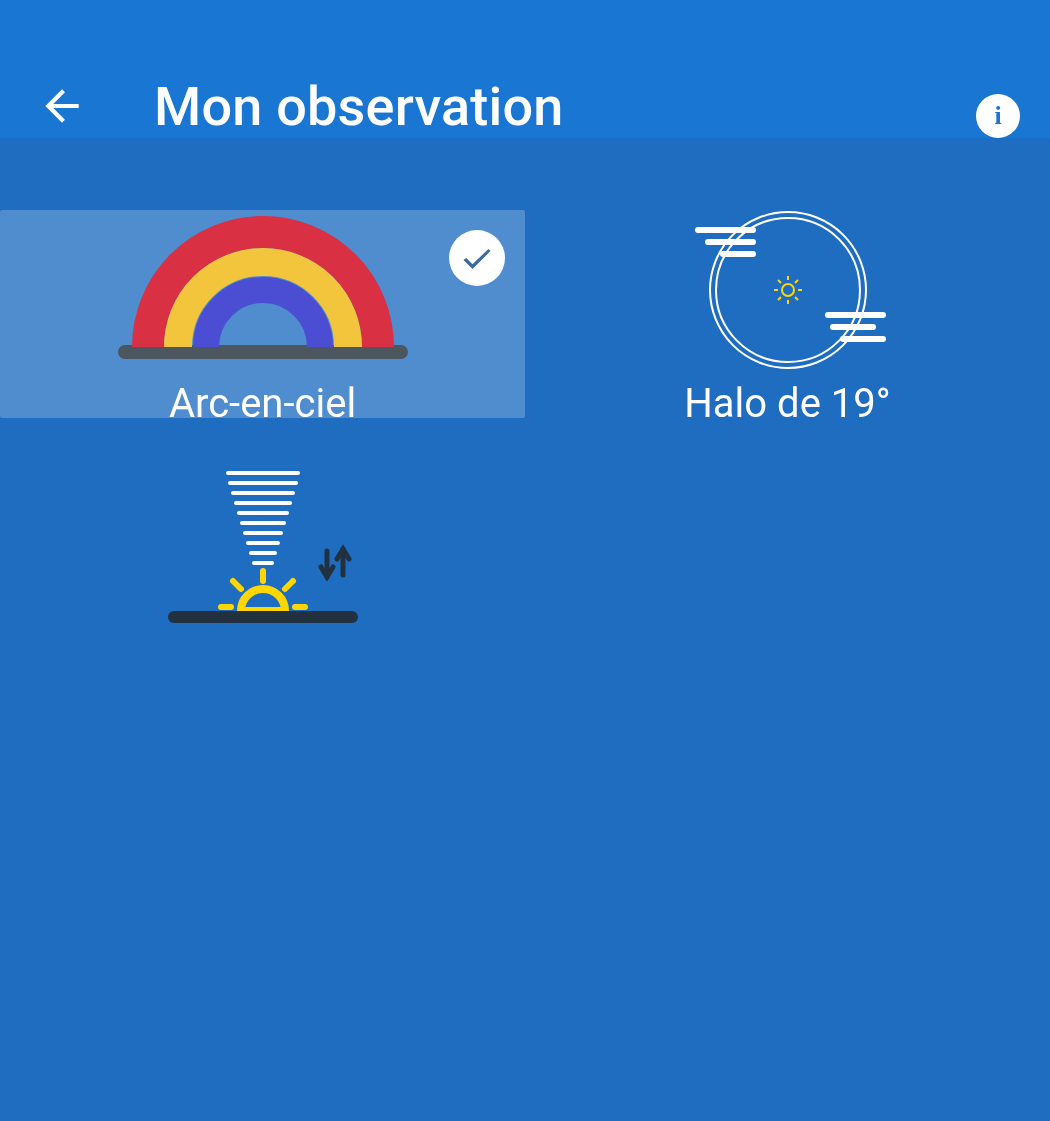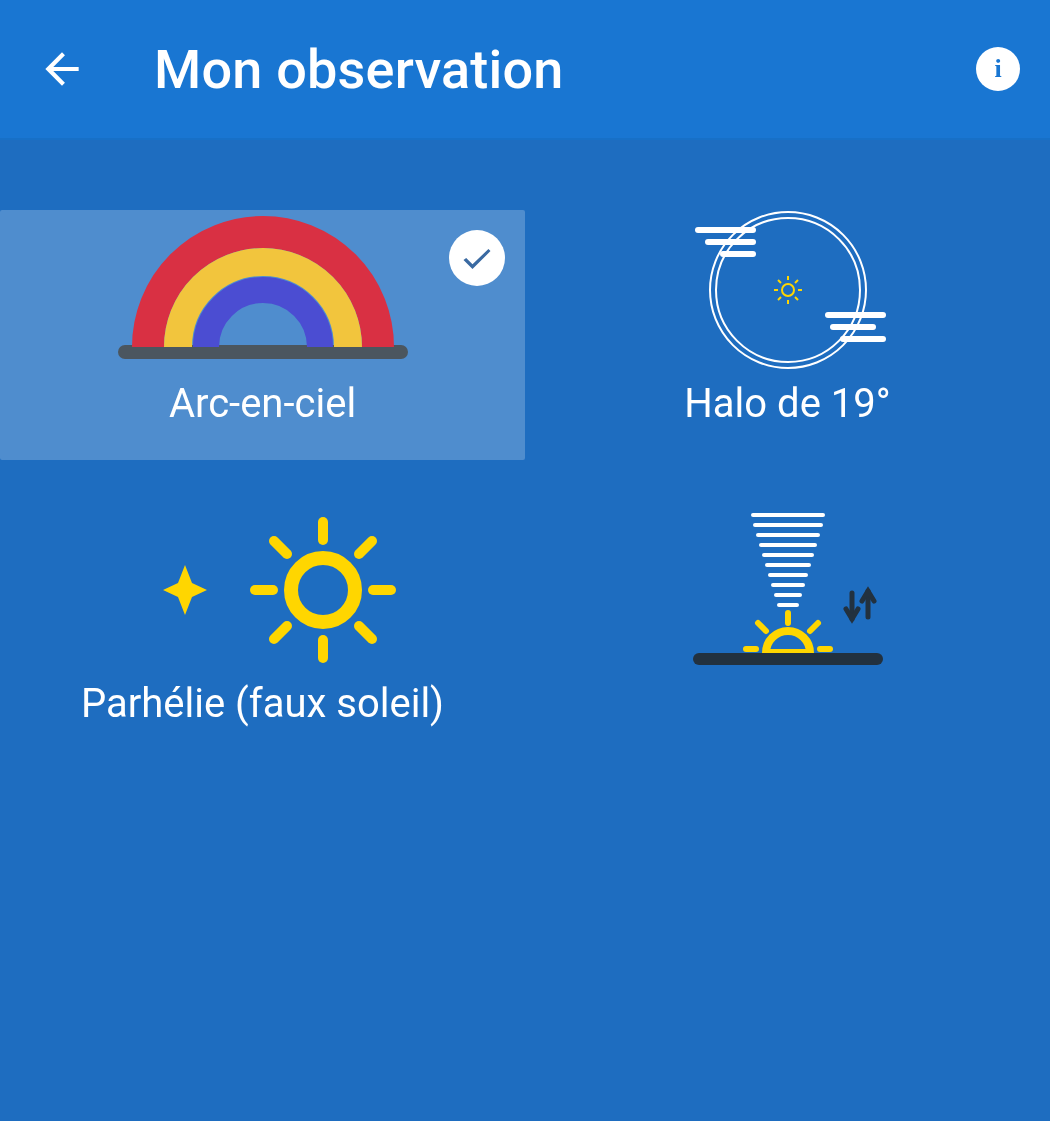--- a/index.html
+++ b/index.html
@@ -6,21 +6,21 @@
     html, body { width: 1050px; height: 1121px; overflow: hidden; }
     body {
       font-family: Roboto, "Helvetica Neue", Arial, sans-serif;
       background: #1e6dc0;
       color: #ffffff;
     }
     .header {
       height: 140px;
       background: #1976d2;
       display: flex;
-      align-items: center;
+      align-items: flex-end;
       padding: 0 30px 0 30px;
       border-bottom: 2px solid rgba(0,0,0,0.05);
     }
     .back-btn {
       width: 64px; height: 64px;
       display: flex; align-items: center; justify-content: center;
       cursor: pointer;
       margin-right: 60px;
     }
     .title {
@@ -45,21 +45,21 @@
       grid-template-columns: 1fr 1fr;
       padding-top: 70px;
       row-gap: 50px;
     }
     .card {
       position: relative;
       display:flex;
       flex-direction: column;
       align-items: center;
       justify-content: flex-start;
-      height: 250px;
+      height: 208px;
       cursor: pointer;
     }
     .card.selected {
       background: rgba(255,255,255,0.22);
       border-radius: 2px;
     }
     .card .icon-wrap {
       flex: 0 0 160px;
       height: 160px;
       width: 320px;
@@ -152,43 +152,20 @@
         <g stroke="#ffffff" stroke-width="6" stroke-linecap="round">
           <line x1="165" y1="110" x2="220" y2="110"></line>
           <line x1="170" y1="122" x2="210" y2="122"></line>
           <line x1="180" y1="134" x2="220" y2="134"></line>
         </g>
       </svg>
     </div>
     <div class="label">Halo de 19°</div>
   </div>
 
-  <div class="card">
-    <div class="icon-wrap">
-      <svg width="320" height="170" viewBox="0 0 320 170">
-
-        <path d="M60 85 L75 78 L82 60 L89 78 L104 85 L89 92 L82 110 L75 92 Z" fill="#ffd600"></path>
-
-        <g transform="translate(220,85)">
-          <circle r="32" fill="none" stroke="#ffd600" stroke-width="14"></circle>
-          <g stroke="#ffd600" stroke-width="10" stroke-linecap="round">
-            <line x1="0" y1="-50" x2="0" y2="-68"></line>
-            <line x1="0" y1="50" x2="0" y2="68"></line>
-            <line x1="-50" y1="0" x2="-68" y2="0"></line>
-            <line x1="50" y1="0" x2="68" y2="0"></line>
-            <line x1="-36" y1="-36" x2="-49" y2="-49"></line>
-            <line x1="36" y1="-36" x2="49" y2="-49"></line>
-            <line x1="-36" y1="36" x2="-49" y2="49"></line>
-            <line x1="36" y1="36" x2="49" y2="49"></line>
-          </g>
-        </g>
-      </svg>
-    </div>
-    <div class="label">Parhélie (faux soleil)</div>
-  </div>
 
 
   <div class="card">
     <div class="icon-wrap">
       <svg width="230" height="170" viewBox="0 0 230 170">
 
         <g stroke="#ffffff" stroke-width="4" stroke-linecap="round">
           <line x1="80" y1="10" x2="150" y2="10"></line>
           <line x1="82" y1="20" x2="148" y2="20"></line>
           <line x1="85" y1="30" x2="145" y2="30"></line>

